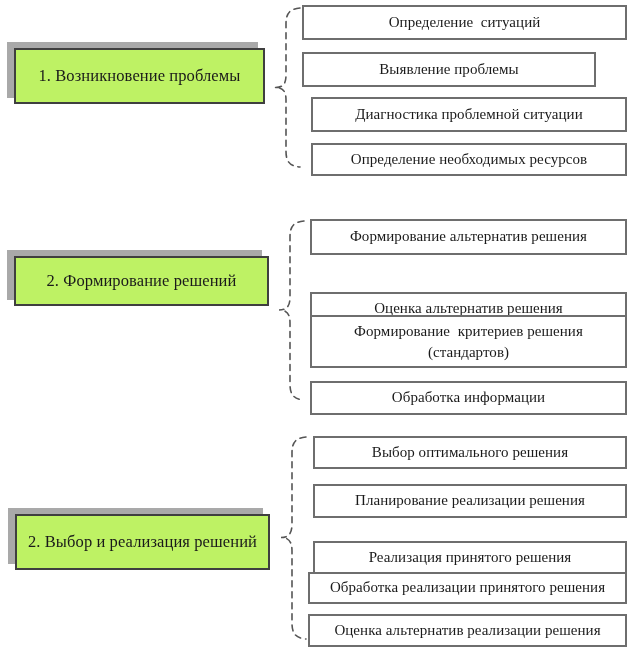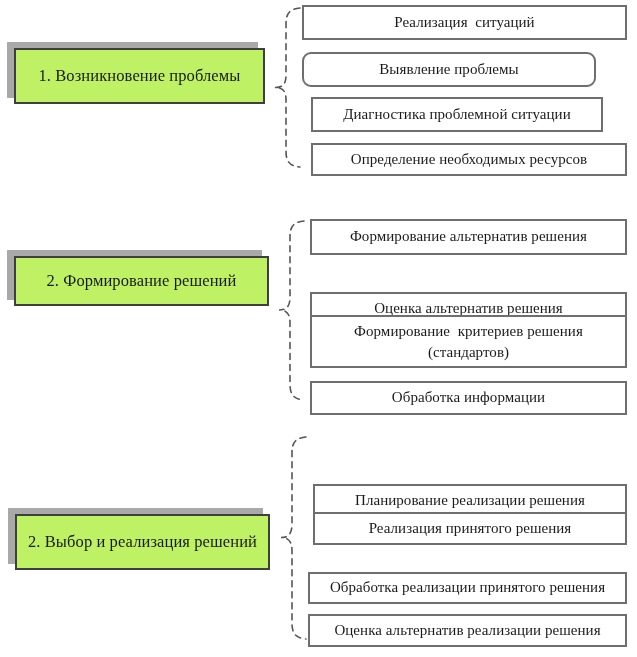--- a/index.html
+++ b/index.html
@@ -84,23 +84,23 @@
   <div class="stage" style="left:14px; top:48px; width:251px; height:56px;">1. Возникновение
 проблемы</div>
 
   <div class="brace" style="left:268px; top:5px; width:34px; height:165px;">
     <svg width="34" height="165" viewBox="0 0 34 165" fill="none" stroke="#555555" stroke-width="1.6" stroke-dasharray="6 5" stroke-linecap="round">
       <path d="M32 3 C 21 4, 18 9, 18 19 L 18 70 C 18 79, 15 82.5, 7 82.5
                C 15 82.5, 18 86, 18 95 L 18 146 C 18 156, 21 161, 32 162"></path>
     </svg>
   </div>
 
-  <div class="item" style="left:302px; top:5px; width:325px; height:35px;">Реализация  ситуаций</div>
-  <div class="item" style="left:302px; top:52px; width:294px; height:35px;border-radius:9px;">Выявление проблемы</div>
-  <div class="item" style="left:311px; top:97px; width:292px; height:35px;">Диагностика проблемной ситуации</div>
+  <div class="item" style="left:302px; top:5px; width:325px; height:35px;">Определение  ситуаций</div>
+  <div class="item" style="left:302px; top:52px; width:294px; height:35px;">Выявление проблемы</div>
+  <div class="item" style="left:311px; top:97px; width:316px; height:35px;">Диагностика проблемной ситуации</div>
   <div class="item" style="left:311px; top:143px; width:316px; height:33px;">Определение необходимых ресурсов</div>
 
   <div class="stage-shadow" style="left:7px; top:250px; width:255px; height:50px;"></div>
   <div class="stage" style="left:14px; top:256px; width:255px; height:50px;">2. Формирование решений</div>
 
   <div class="brace" style="left:272px; top:218px; width:34px; height:185px;">
     <svg width="34" height="185" viewBox="0 0 34 185" fill="none" stroke="#555555" stroke-width="1.6" stroke-dasharray="6 5" stroke-linecap="round">
       <path d="M32 3 C 21 4, 18 9, 18 19 L 18 79 C 18 88, 15 92, 7 92
                C 15 92, 18 96, 18 105 L 18 166 C 18 176, 21 181, 32 182"></path>
     </svg>
@@ -116,18 +116,19 @@
   <div class="stage" style="left:15px; top:514px; width:255px; height:56px;">2. Выбор и реализация
 решений</div>
 
   <div class="brace" style="left:274px; top:434px; width:34px; height:208px;">
     <svg width="34" height="208" viewBox="0 0 34 208" fill="none" stroke="#555555" stroke-width="1.6" stroke-dasharray="6 5" stroke-linecap="round">
       <path d="M32 3 C 21 4, 18 9, 18 19 L 18 90 C 18 99, 15 103.5, 7 103.5
                C 15 103.5, 18 108, 18 117 L 18 189 C 18 199, 21 204, 32 205"></path>
     </svg>
   </div>
 
+  <div class="item" style="left:313px; top:436px; width:314px; height:33px;">Выбор оптимального решения</div>
   <div class="item" style="left:313px; top:484px; width:314px; height:34px;">Планирование реализации решения</div>
-  <div class="item" style="left:313px; top:512px; width:314px; height:33px;">Реализация принятого решения</div>
+  <div class="item" style="left:313px; top:541px; width:314px; height:33px;">Реализация принятого решения</div>
   <div class="item" style="left:308px; top:572px; width:319px; height:32px;">Обработка реализации принятого решения</div>
   <div class="item" style="left:308px; top:614px; width:319px; height:33px;">Оценка альтернатив реализации решения</div>
 
 </div>
 
 </body></html>

